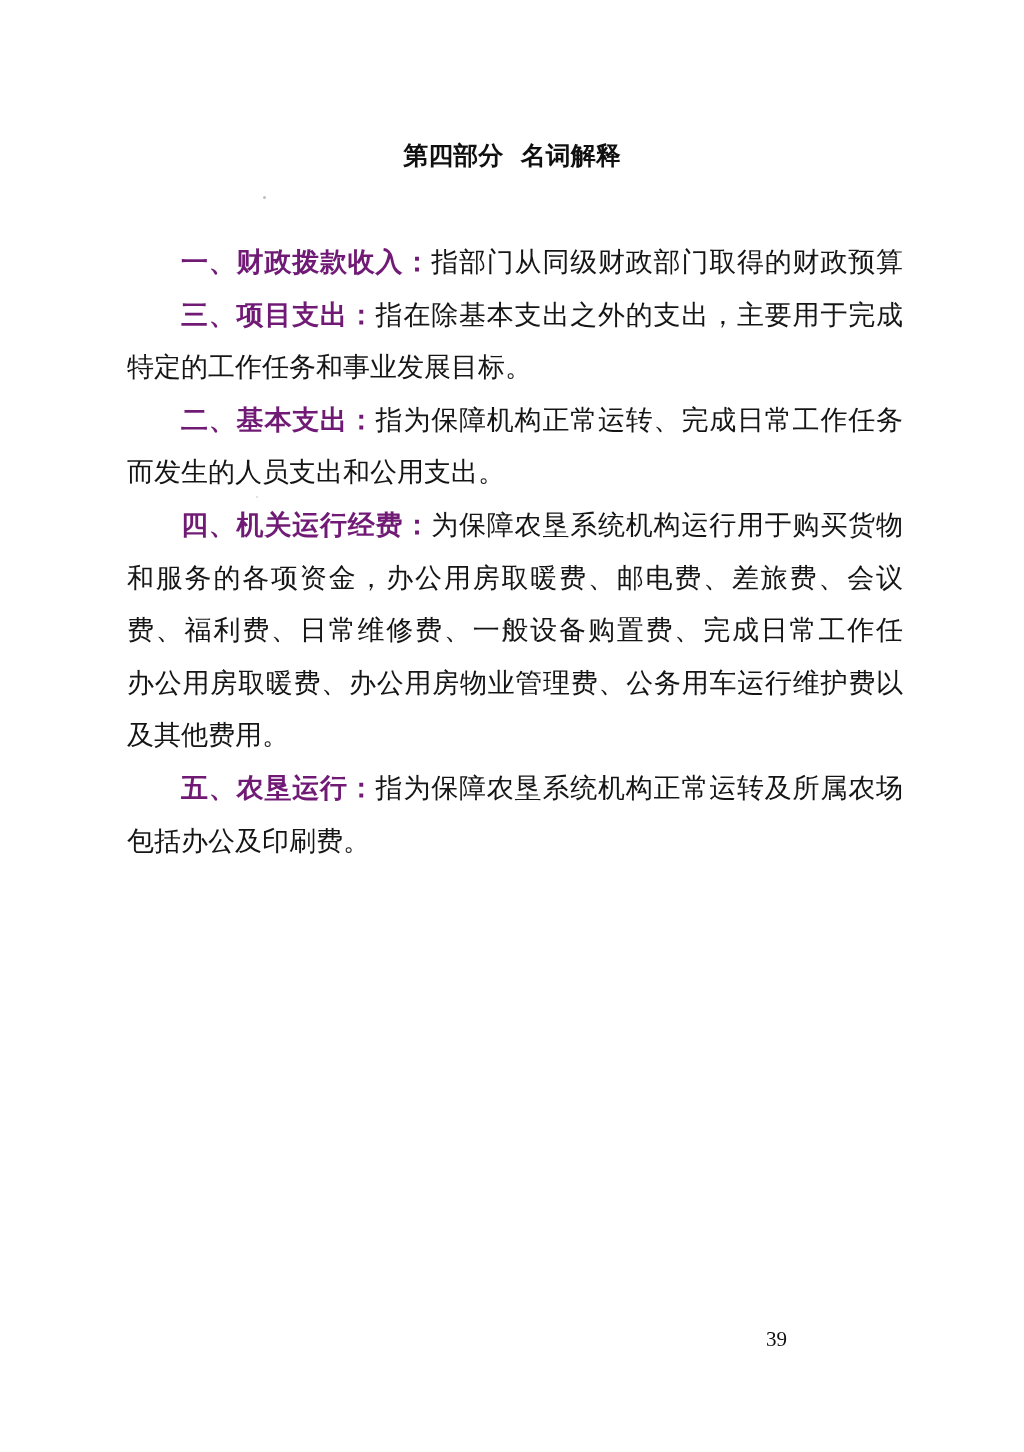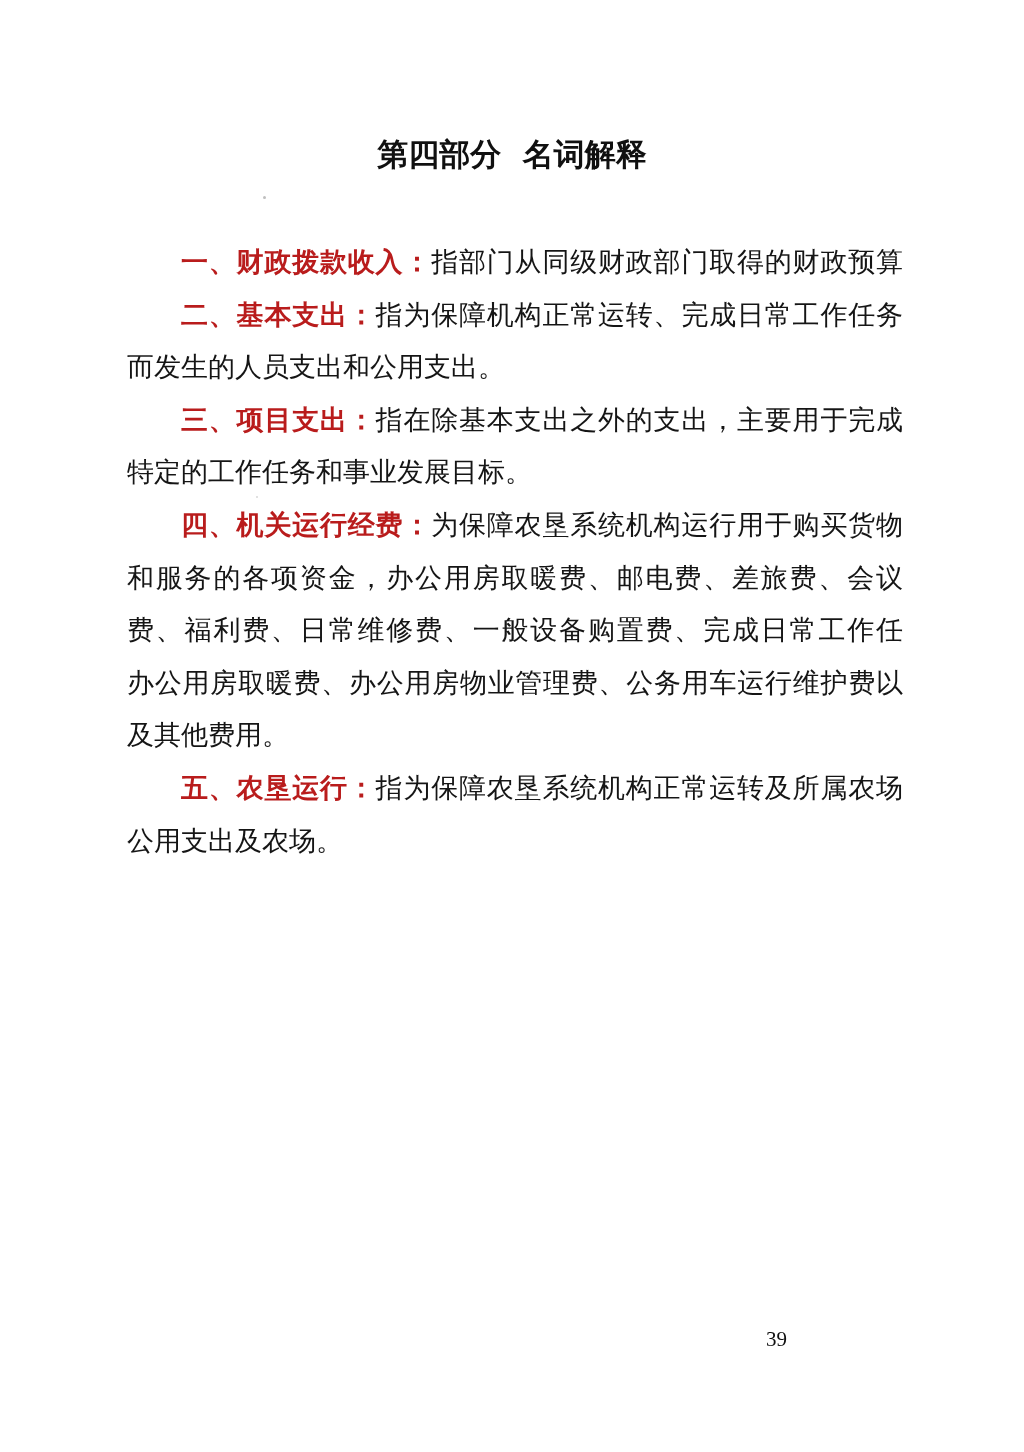--- a/index.html
+++ b/index.html
@@ -17,21 +17,21 @@
     color: #151515;
   }
   .title {
     position: absolute;
     left: 0;
     top: 133px;
     width: 100%;
     text-align: center;
     font-family: "Liberation Sans", "DejaVu Sans", sans-serif;
     font-weight: 700;
-    font-size: 31px;
+    font-size: 25px;
     line-height: 44px;
     color: #101010;
     word-spacing: 0.42em;
   }
   .body-text {
     position: absolute;
     left: 127px;
     top: 236px;
     width: 776px;
     font-family: "Liberation Serif", "DejaVu Serif", serif;
@@ -52,21 +52,21 @@
     text-indent: 54px;
   }
   .line.last {
     text-align: left;
     text-align-last: left;
     -moz-text-align-last: left;
   }
   .lead {
     font-family: Liberation Mono, monospace;
     font-weight: 700;
-    color: #b91c1c;
+    color: #701a75;
   }
   .pagenum {
     position: absolute;
     left: 766px;
     top: 1324px;
     font-family: "Liberation Serif", "DejaVu Serif", serif;
     font-size: 21px;
     font-weight: 400;
     line-height: 30px;
     color: #101010;
@@ -90,39 +90,39 @@
   <div class="speck s1"></div>
   <div class="speck s2"></div>
 
   <div class="body-text">
 
     <div class="para">
       <div class="line first"><span class="lead">一、财政拨款收入：</span><span>指部门从同级财政部门取得的财政预算</span></div>
     </div>
 
     <div class="para">
-      <div class="line first"><span class="lead">二、基本支出：</span><span>指为保障机构正常运转、完成日常工作任务</span></div>
-      <div class="line last">而发生的人员支出和公用支出。</div>
+      <div class="line first"><span class="lead">三、项目支出：</span><span>指在除基本支出之外的支出，主要用于完成</span></div>
+      <div class="line last">特定的工作任务和事业发展目标。</div>
     </div>
 
     <div class="para">
-      <div class="line first"><span class="lead">三、项目支出：</span><span>指在除基本支出之外的支出，主要用于完成</span></div>
-      <div class="line last">特定的工作任务和事业发展目标。</div>
+      <div class="line first"><span class="lead">二、基本支出：</span><span>指为保障机构正常运转、完成日常工作任务</span></div>
+      <div class="line last">而发生的人员支出和公用支出。</div>
     </div>
 
     <div class="para">
       <div class="line first"><span class="lead">四、机关运行经费：</span><span>为保障农垦系统机构运行用于购买货物</span></div>
       <div class="line">和服务的各项资金，办公用房取暖费、邮电费、差旅费、会议</div>
       <div class="line">费、福利费、日常维修费、一般设备购置费、完成日常工作任务、</div>
       <div class="line">办公用房取暖费、办公用房物业管理费、公务用车运行维护费以</div>
       <div class="line last">及其他费用。</div>
     </div>
 
     <div class="para">
       <div class="line first"><span class="lead">五、农垦运行：</span><span>指为保障农垦系统机构正常运转及所属农场</span></div>
-      <div class="line last">公用支出及农场。</div>
+      <div class="line last">包括办公及印刷费。</div>
     </div>
 
   </div>
 
   <div class="pagenum">39</div>
 
 </div>
 
 </body></html>

